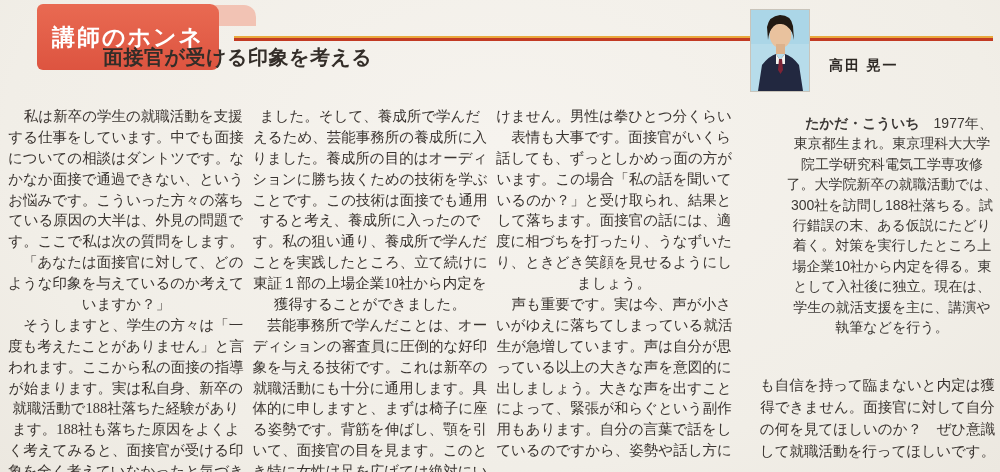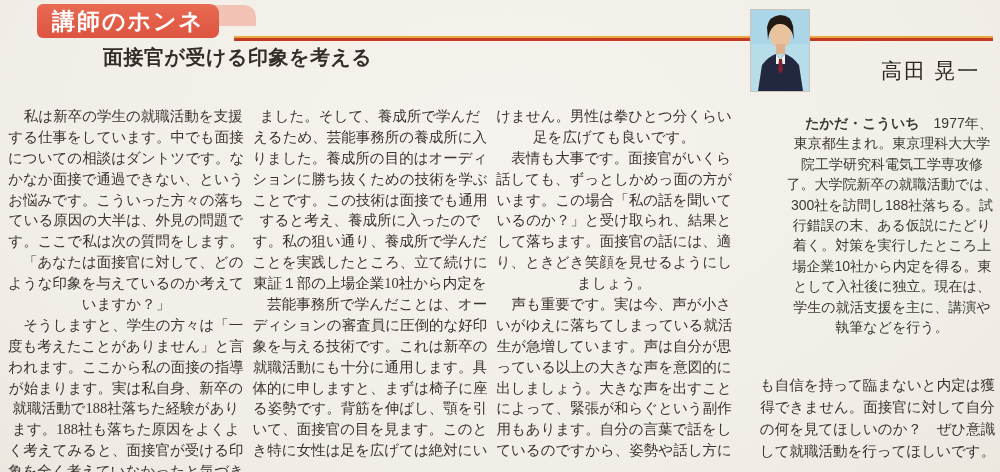--- a/index.html
+++ b/index.html
@@ -12,21 +12,21 @@
     font-family:"Liberation Serif","DejaVu Serif",serif;
     color:#38322e;
   }
   
   .badge-tab{
     position:absolute;left:188px;top:5px;width:68px;height:21px;
     background:#f2c3b4;border-radius:0 12px 0 0;
   }
   .badge{
     position:absolute;left:37px;top:4px;height:34px;
-    padding:0 15px;
+    padding:16px 15px;
     background:#e25a45;
     background-image:linear-gradient(#e96a52,#dd5440);
     color:#ffffff;
     font-family:"Liberation Sans","DejaVu Sans",sans-serif;
     font-weight:bold;font-size:23px;line-height:34px;
     letter-spacing:2px;
     border-radius:6px 9px 7px 6px;
   }
   .rule{
     position:absolute;left:234px;top:36px;width:759px;height:0;
@@ -37,22 +37,22 @@
     position:absolute;left:103px;top:44px;margin:0;
     font-size:20px;font-weight:bold;color:#332d28;
     letter-spacing:0.5px;white-space:nowrap;
   }
   .photo{
     position:absolute;left:750px;top:9px;width:58px;height:81px;
     border:1px solid #c9c4ba;background:#b7dcea;box-sizing:content-box;
   }
   .photo svg{display:block;width:58px;height:81px;}
   .author{
-    position:absolute;left:881px;top:57px;
-    font-size:21px;font-weight:normal;color:#2d2824;
+    position:absolute;left:829px;top:57px;
+    font-size:14px;font-weight:bold;color:#2d2824;
     letter-spacing:2px;white-space:pre;
   }
   
   .col{
     position:absolute;top:106px;width:236px;
     font-size:14.5px;line-height:20.9px;
     color:#3a3430;
     text-align:center;
   }
   .col .tl{white-space:pre;height:20.9px;}
@@ -122,37 +122,38 @@
   <div class="col col2">
       <div class="tl">ました。そして、養成所で学んだ</div>
       <div class="tl">えるため、芸能事務所の養成所に入</div>
       <div class="tl">りました。養成所の目的はオーディ</div>
       <div class="tl">ションに勝ち抜くための技術を学ぶ</div>
       <div class="tl">ことです。この技術は面接でも通用</div>
       <div class="tl">すると考え、養成所に入ったので</div>
       <div class="tl">す。私の狙い通り、養成所で学んだ</div>
       <div class="tl">ことを実践したところ、立て続けに</div>
       <div class="tl">東証１部の上場企業10社から内定を</div>
+      <div class="tl">獲得することができました。</div>
       <div class="tl">　芸能事務所で学んだことは、オー</div>
       <div class="tl">ディションの審査員に圧倒的な好印</div>
       <div class="tl">象を与える技術です。これは新卒の</div>
       <div class="tl">就職活動にも十分に通用します。具</div>
       <div class="tl">体的に申しますと、まずは椅子に座</div>
       <div class="tl">る姿勢です。背筋を伸ばし、顎を引</div>
       <div class="tl">いて、面接官の目を見ます。このと</div>
       <div class="tl">き特に女性は足を広げては絶対にい</div>
     </div>
   <div class="col col3">
       <div class="tl">けません。男性は拳ひとつ分くらい</div>
-      <div class="tl">足を広げても良いです。</div>
       <div class="tl">　表情も大事です。面接官がいくら</div>
       <div class="tl">話しても、ずっとしかめっ面の方が</div>
       <div class="tl">います。この場合「私の話を聞いて</div>
       <div class="tl">いるのか？」と受け取られ、結果と</div>
       <div class="tl">して落ちます。面接官の話には、適</div>
+      <div class="tl">度に相づちを打ったり、うなずいた</div>
       <div class="tl">り、ときどき笑顔を見せるようにし</div>
       <div class="tl">ましょう。</div>
       <div class="tl">　声も重要です。実は今、声が小さ</div>
       <div class="tl">いがゆえに落ちてしまっている就活</div>
       <div class="tl">生が急増しています。声は自分が思</div>
       <div class="tl">っている以上の大きな声を意図的に</div>
       <div class="tl">出しましょう。大きな声を出すこと</div>
       <div class="tl">によって、緊張が和らぐという副作</div>
       <div class="tl">用もあります。自分の言葉で話をし</div>
       <div class="tl">ているのですから、姿勢や話し方に</div>

